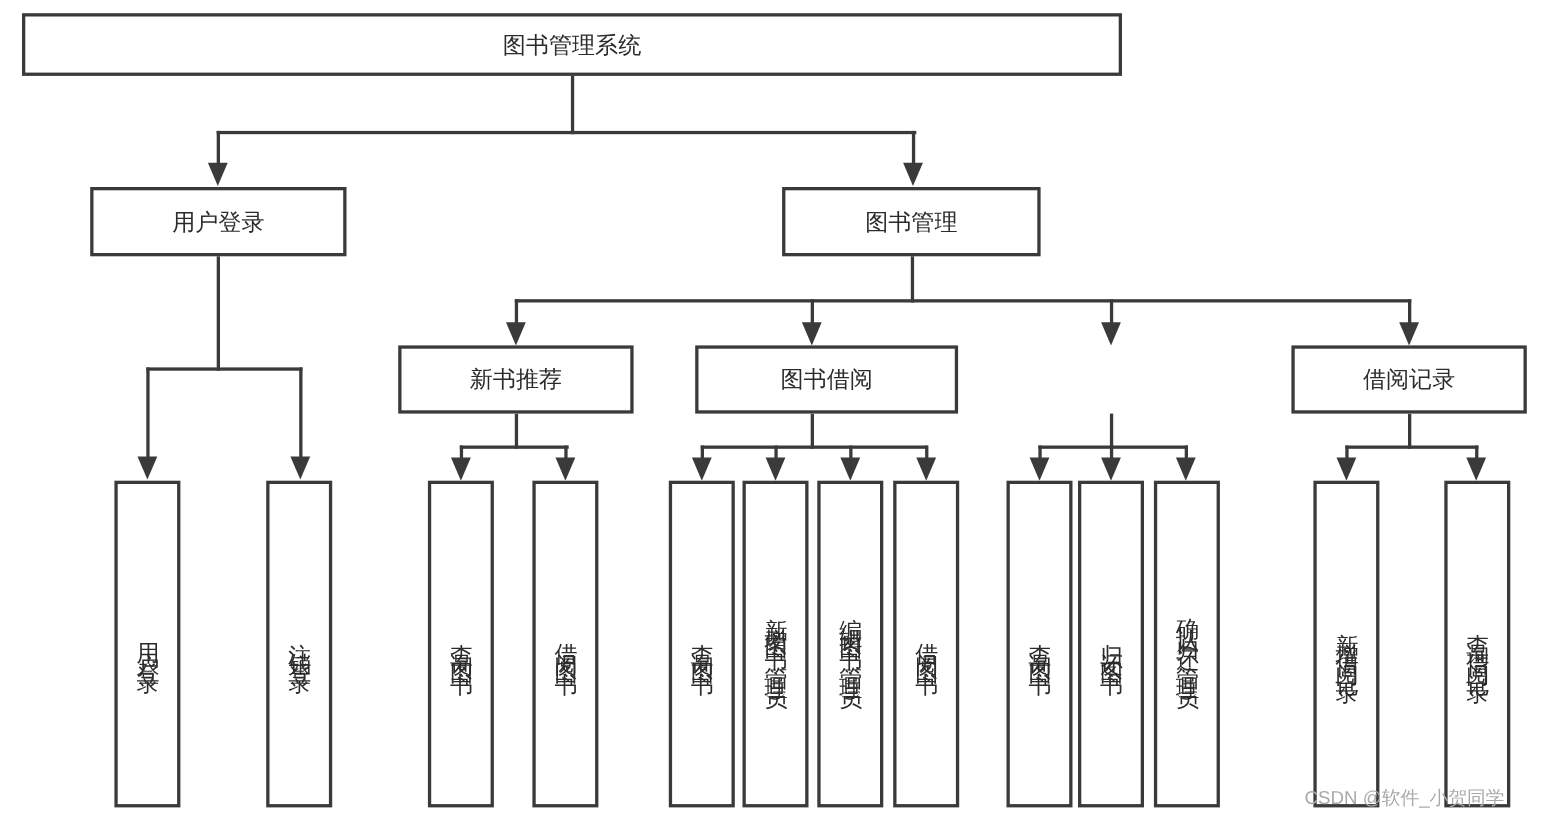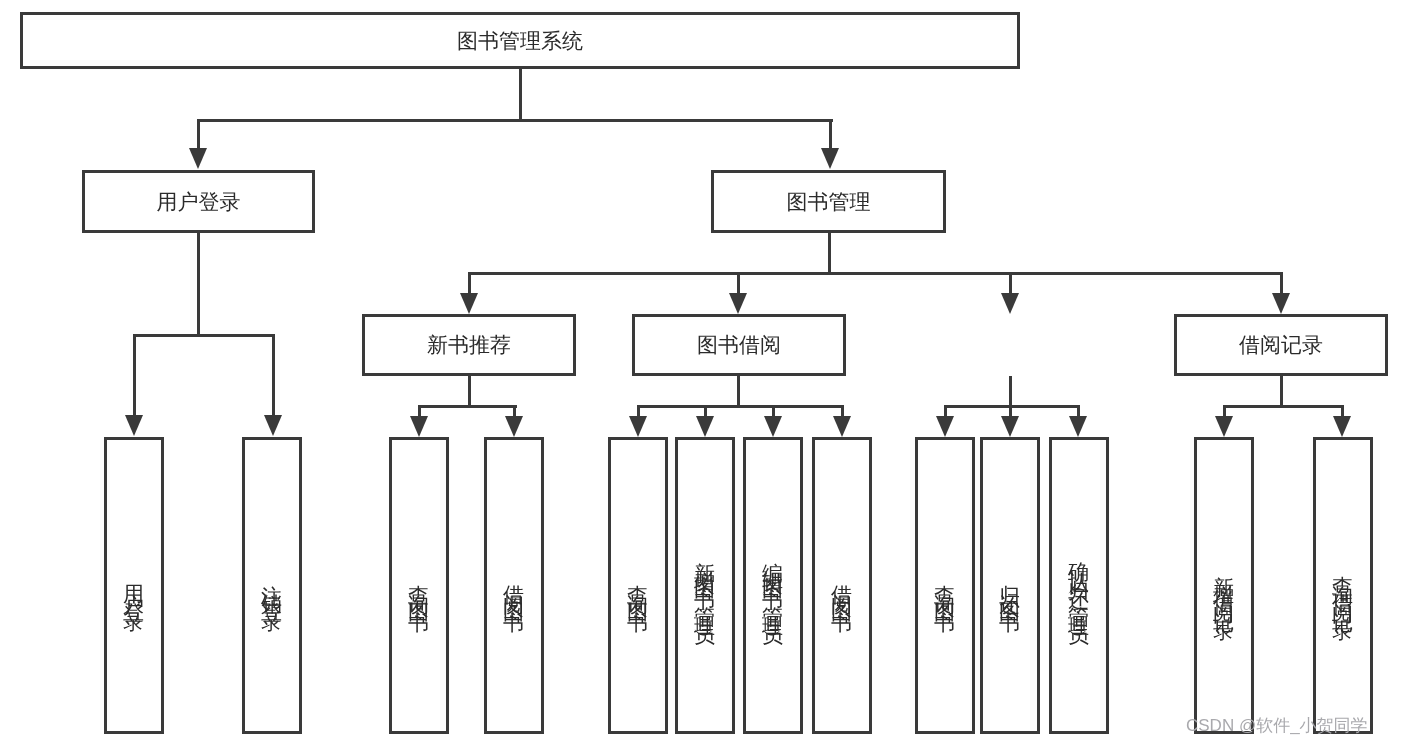--- a/index.html
+++ b/index.html
@@ -130,21 +130,21 @@
   <div class="box" style="left:82px; top:170px; width:233px; height:63px;">
     <span class="lbl">用户登录</span>
   </div>
   <div class="box" style="left:711px; top:170px; width:235px; height:63px;">
     <span class="lbl">图书管理</span>
   </div>
 
   <div class="box" style="left:362px; top:314px; width:214px; height:62px;">
     <span class="lbl">新书推荐</span>
   </div>
-  <div class="box" style="left:632px; top:314px; width:214px; height:62px;">
+  <div class="box" style="left:632px; top:314px; width:239px; height:62px;">
     <span class="lbl">图书借阅</span>
   </div>
   <div class="box" style="left:1174px; top:314px; width:214px; height:62px;">
     <span class="lbl">借阅记录</span>
   </div>
 
   <div class="box leaf" style="left:104px; top:437px; width:60px; height:297px;">
     <span class="vtext">用户登录</span>
   </div>
   <div class="box leaf" style="left:242px; top:437px; width:60px; height:297px;">

